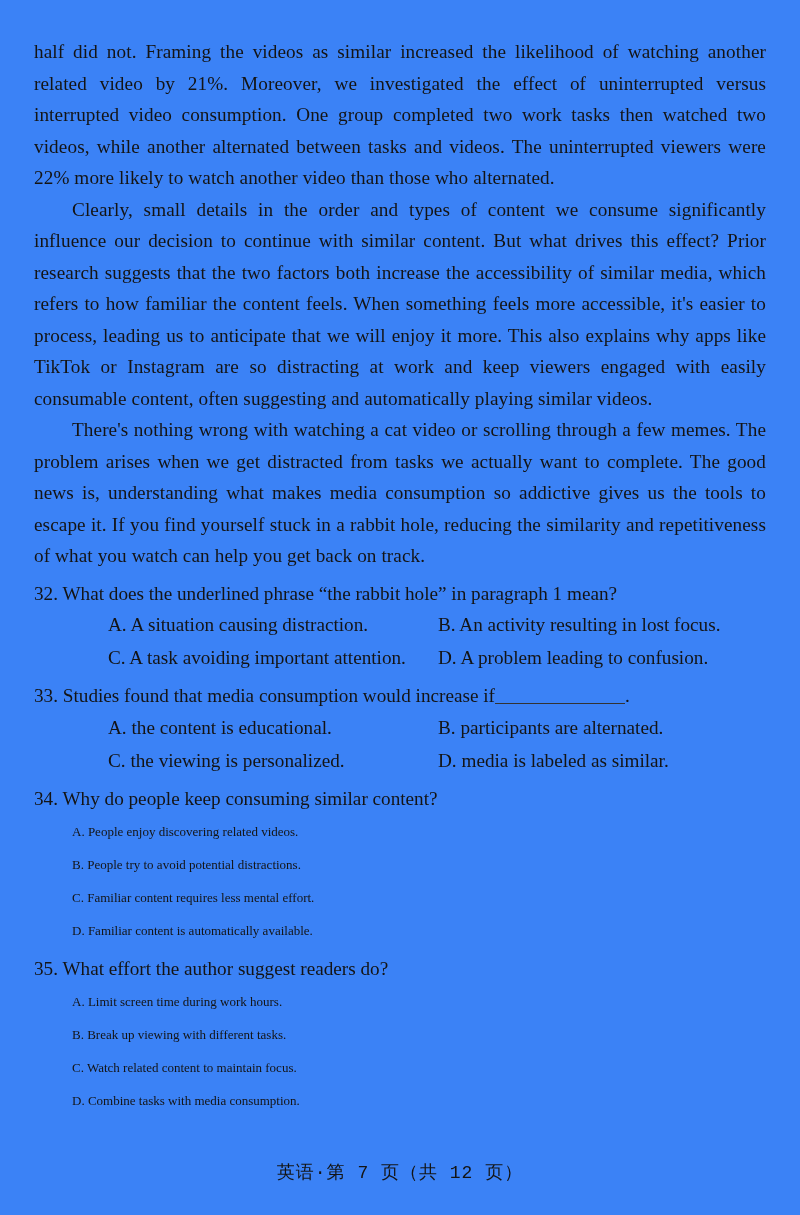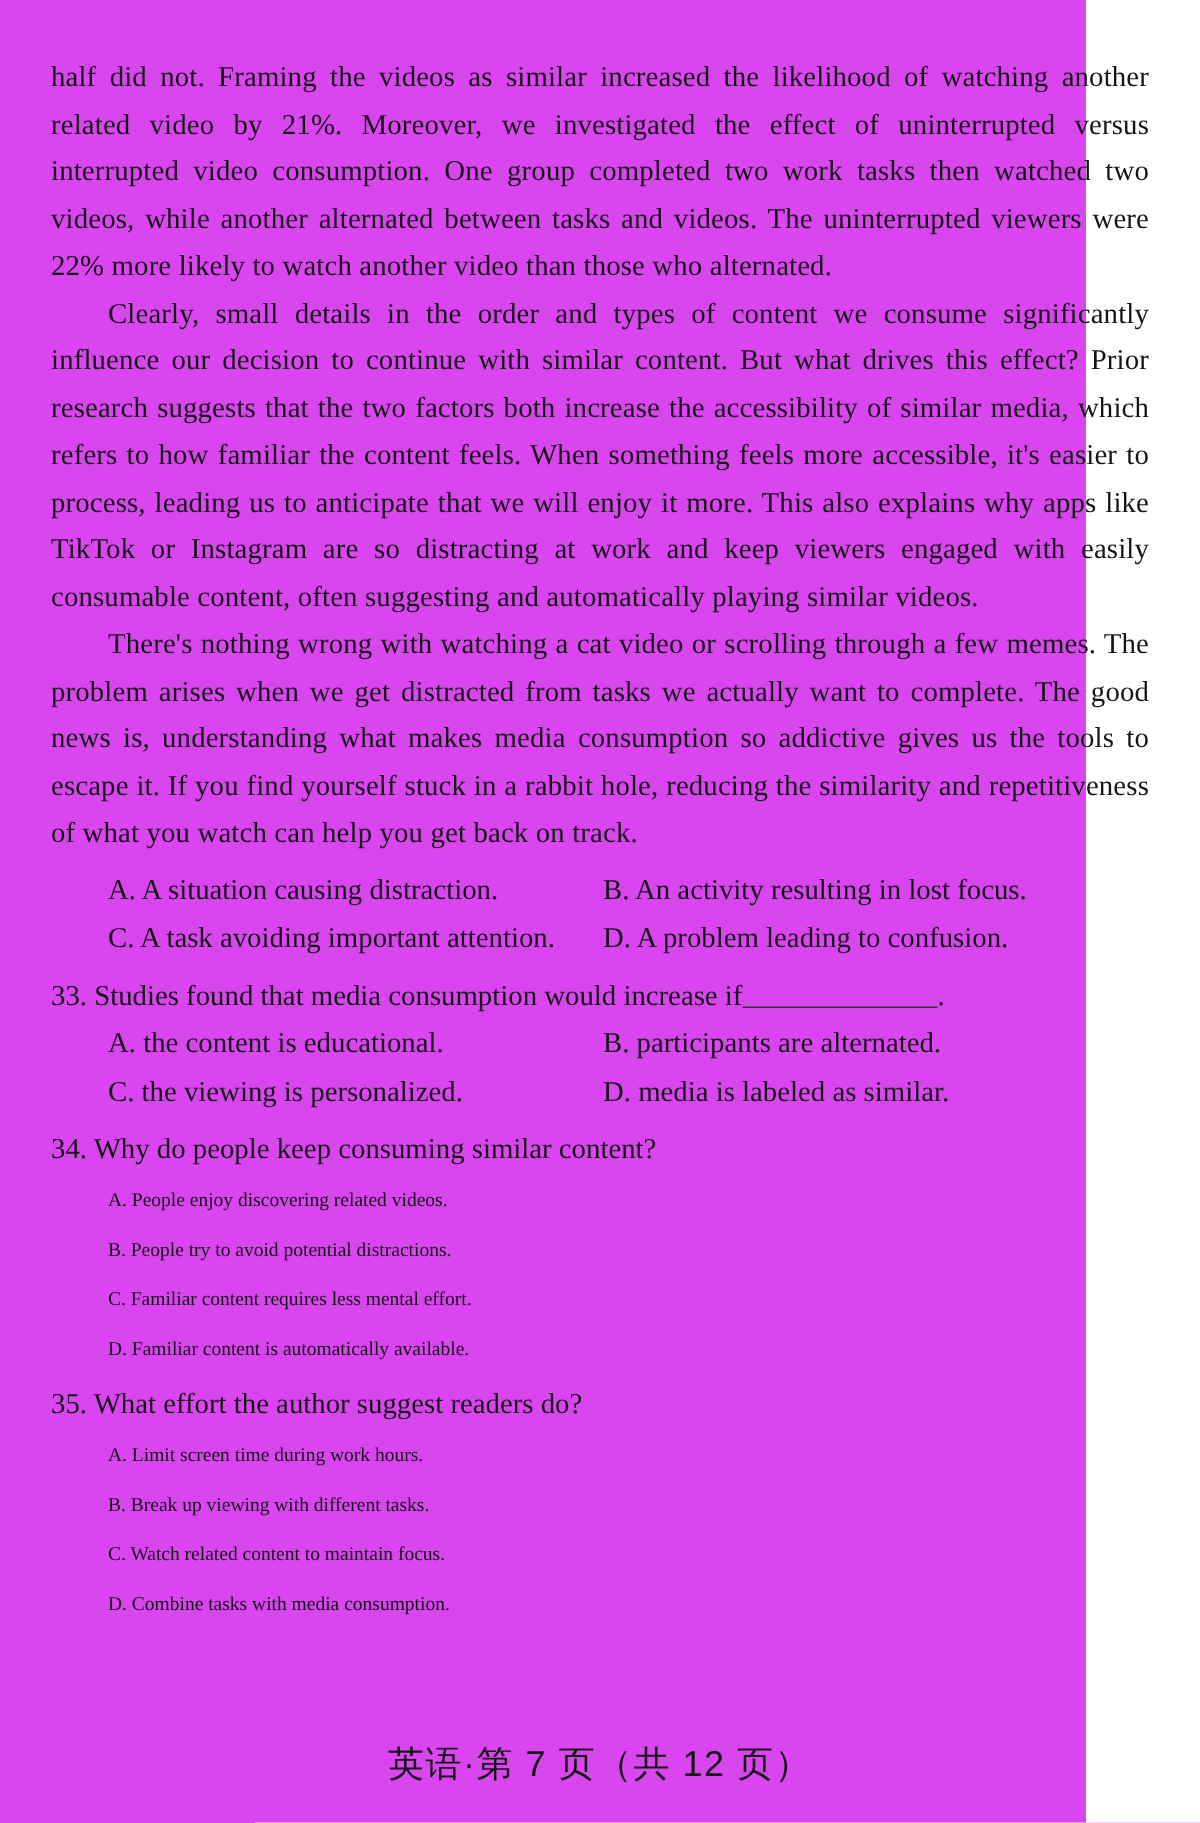--- a/index.html
+++ b/index.html
@@ -11,23 +11,23 @@
     width: 800px;
     height: 1215px;
     position: relative;
     font-family: "Liberation Serif", serif;
     color: #141414;
     overflow: hidden;
   }
   .page {
     position: absolute;
     left: 0; top: 0;
-    width: 724px;
+    width: 800px;
     height: 1215px;
-    background: #d946ef;
+    background: #3b82f6;
   }
   .content {
     position: absolute;
     left: 34px;
     top: 36px;
     width: 732px;
   }
   p.para {
     margin: 0 0 0 0;
     font-size: 19.2px;
@@ -54,54 +54,56 @@
     display: flex;
     font-size: 19.2px;
     line-height: 32.5px;
     padding-left: 38px;
   }
   .opt-row .opt {
     flex: 0 0 auto;
   }
   .opt-row .opt.left {
     width: 330px;
+    margin-left: 36px;
   }
   .opt-col {
     font-size: 13px;
     line-height: 33px;
     padding-left: 38px;
   }
   .footer {
     position: absolute;
     left: 0;
     top: 1160px;
     width: 800px;
     text-align: center;
-    font-size: 24px;
-    font-family: Liberation Sans, sans-serif;
+    font-size: 18px;
+    font-family: Liberation Mono, monospace;
     letter-spacing: 1px;
   }
   .blank {
     display: inline-block;
     width: 130px;
     border-bottom: 1px solid #333;
     vertical-align: -2px;
   }
 </style>
 </head>
 <body>
 
 <div class="page">
   <div class="content">
 
     <p class="para">half did not. Framing the videos as similar increased the likelihood of watching another related video by 21%. Moreover, we investigated the effect of uninterrupted versus interrupted video consumption. One group completed two work tasks then watched two videos, while another alternated between tasks and videos. The uninterrupted viewers were 22% more likely to watch another video than those who alternated.</p>
     <p class="para indent">Clearly, small details in the order and types of content we consume significantly influence our decision to continue with similar content. But what drives this effect? Prior research suggests that the two factors both increase the accessibility of similar media, which refers to how familiar the content feels. When something feels more accessible, it's easier to process, leading us to anticipate that we will enjoy it more. This also explains why apps like TikTok or Instagram are so distracting at work and keep viewers engaged with easily consumable content, often suggesting and automatically playing similar videos.</p>
     <p class="para indent">There's nothing wrong with watching a cat video or scrolling through a few memes. The problem arises when we get distracted from tasks we actually want to complete. The good news is, understanding what makes media consumption so addictive gives us the tools to escape it. If you find yourself stuck in a rabbit hole, reducing the similarity and repetitiveness of what you watch can help you get back on track.</p>
 
     <div class="q-block">
+      <div class="q-stem"><span>32.</span> <span>What does the underlined phrase “the rabbit hole” in paragraph 1 mean?</span></div>
       <div class="opt-row">
         <div class="opt left">A. A situation causing distraction.</div>
         <div class="opt">B. An activity resulting in lost focus.</div>
       </div>
       <div class="opt-row">
         <div class="opt left">C. A task avoiding important attention.</div>
         <div class="opt">D. A problem leading to confusion.</div>
       </div>
     </div>
 

